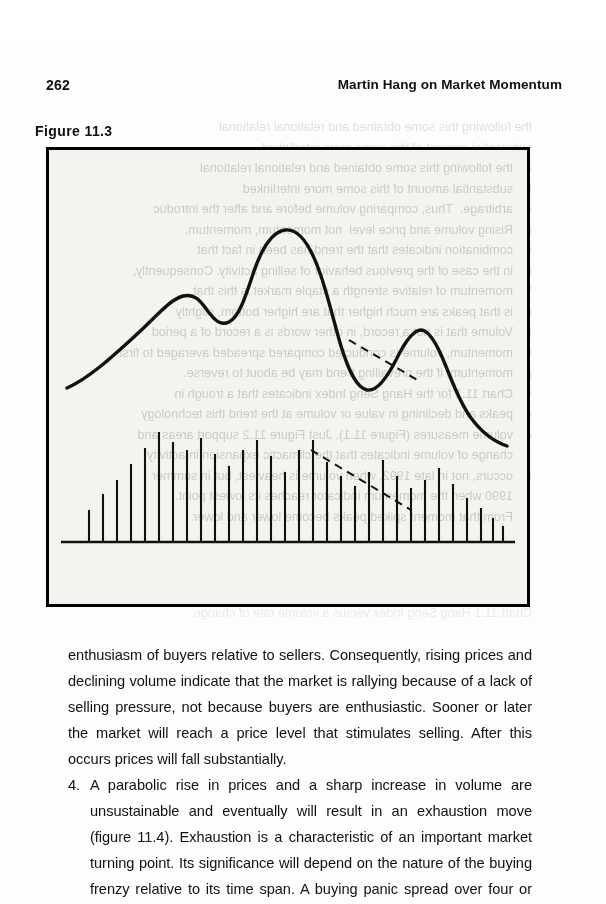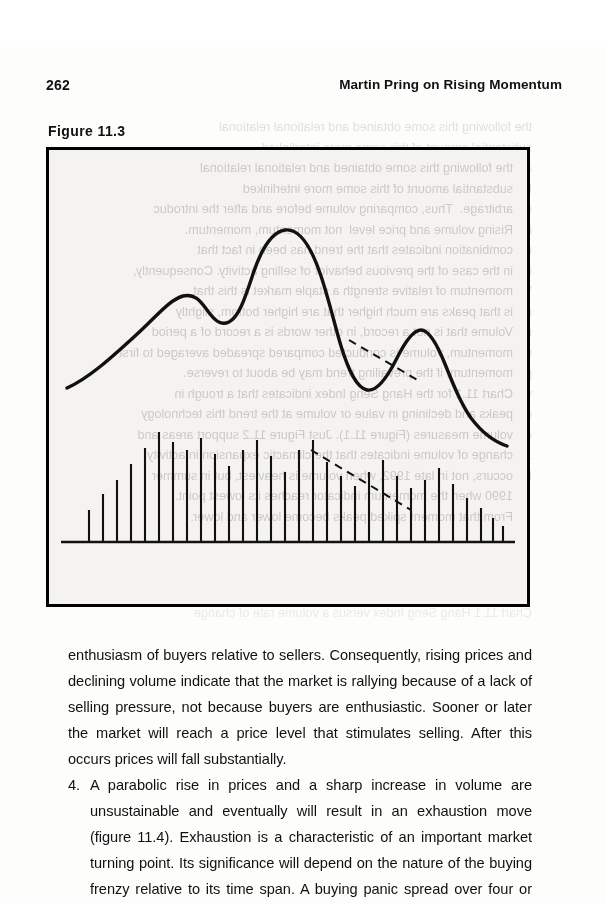--- a/index.html
+++ b/index.html
@@ -43,21 +43,21 @@
     position: absolute;
     right: 44px; top: 0;
     font-size: 13.5px;
     font-weight: bold;
     letter-spacing: 0.1px;
   }
 
   
   .figure-caption {
     position: absolute;
-    left: 48px; top: 76px;
+    left: 35px; top: 76px;
     font-size: 14px;
     font-weight: bold;
     letter-spacing: 0.4px;
   }
 
   .figure-box {
     position: absolute;
     left: 46px; top: 100px;
     width: 484px;
     height: 460px;
@@ -136,21 +136,21 @@
     left: 0; top: 0;
   }
 </style>
 </head>
 <body>
 
 <div class="page">
 
   <div class="header">
     <div class="page-number">262</div>
-    <div class="running-head">Martin Pring on Rising Momentum</div>
+    <div class="running-head">Martin Hang on Market Momentum</div>
   </div>
 
   <div class="figure-caption">Figure 11.3</div>
 
   <div class="bleed-top" style="white-space:pre-wrap;">the following this some obtained and relational relational
 substantial amount of this some more interlinked
 arbitrage.  Thus, comparing volume before and after the introduc
 Rising volume and price level  not momentum, momentum.
 combination indicates that the trend has been in fact that
 in the case of the previous behavior of selling activity. Consequently,

